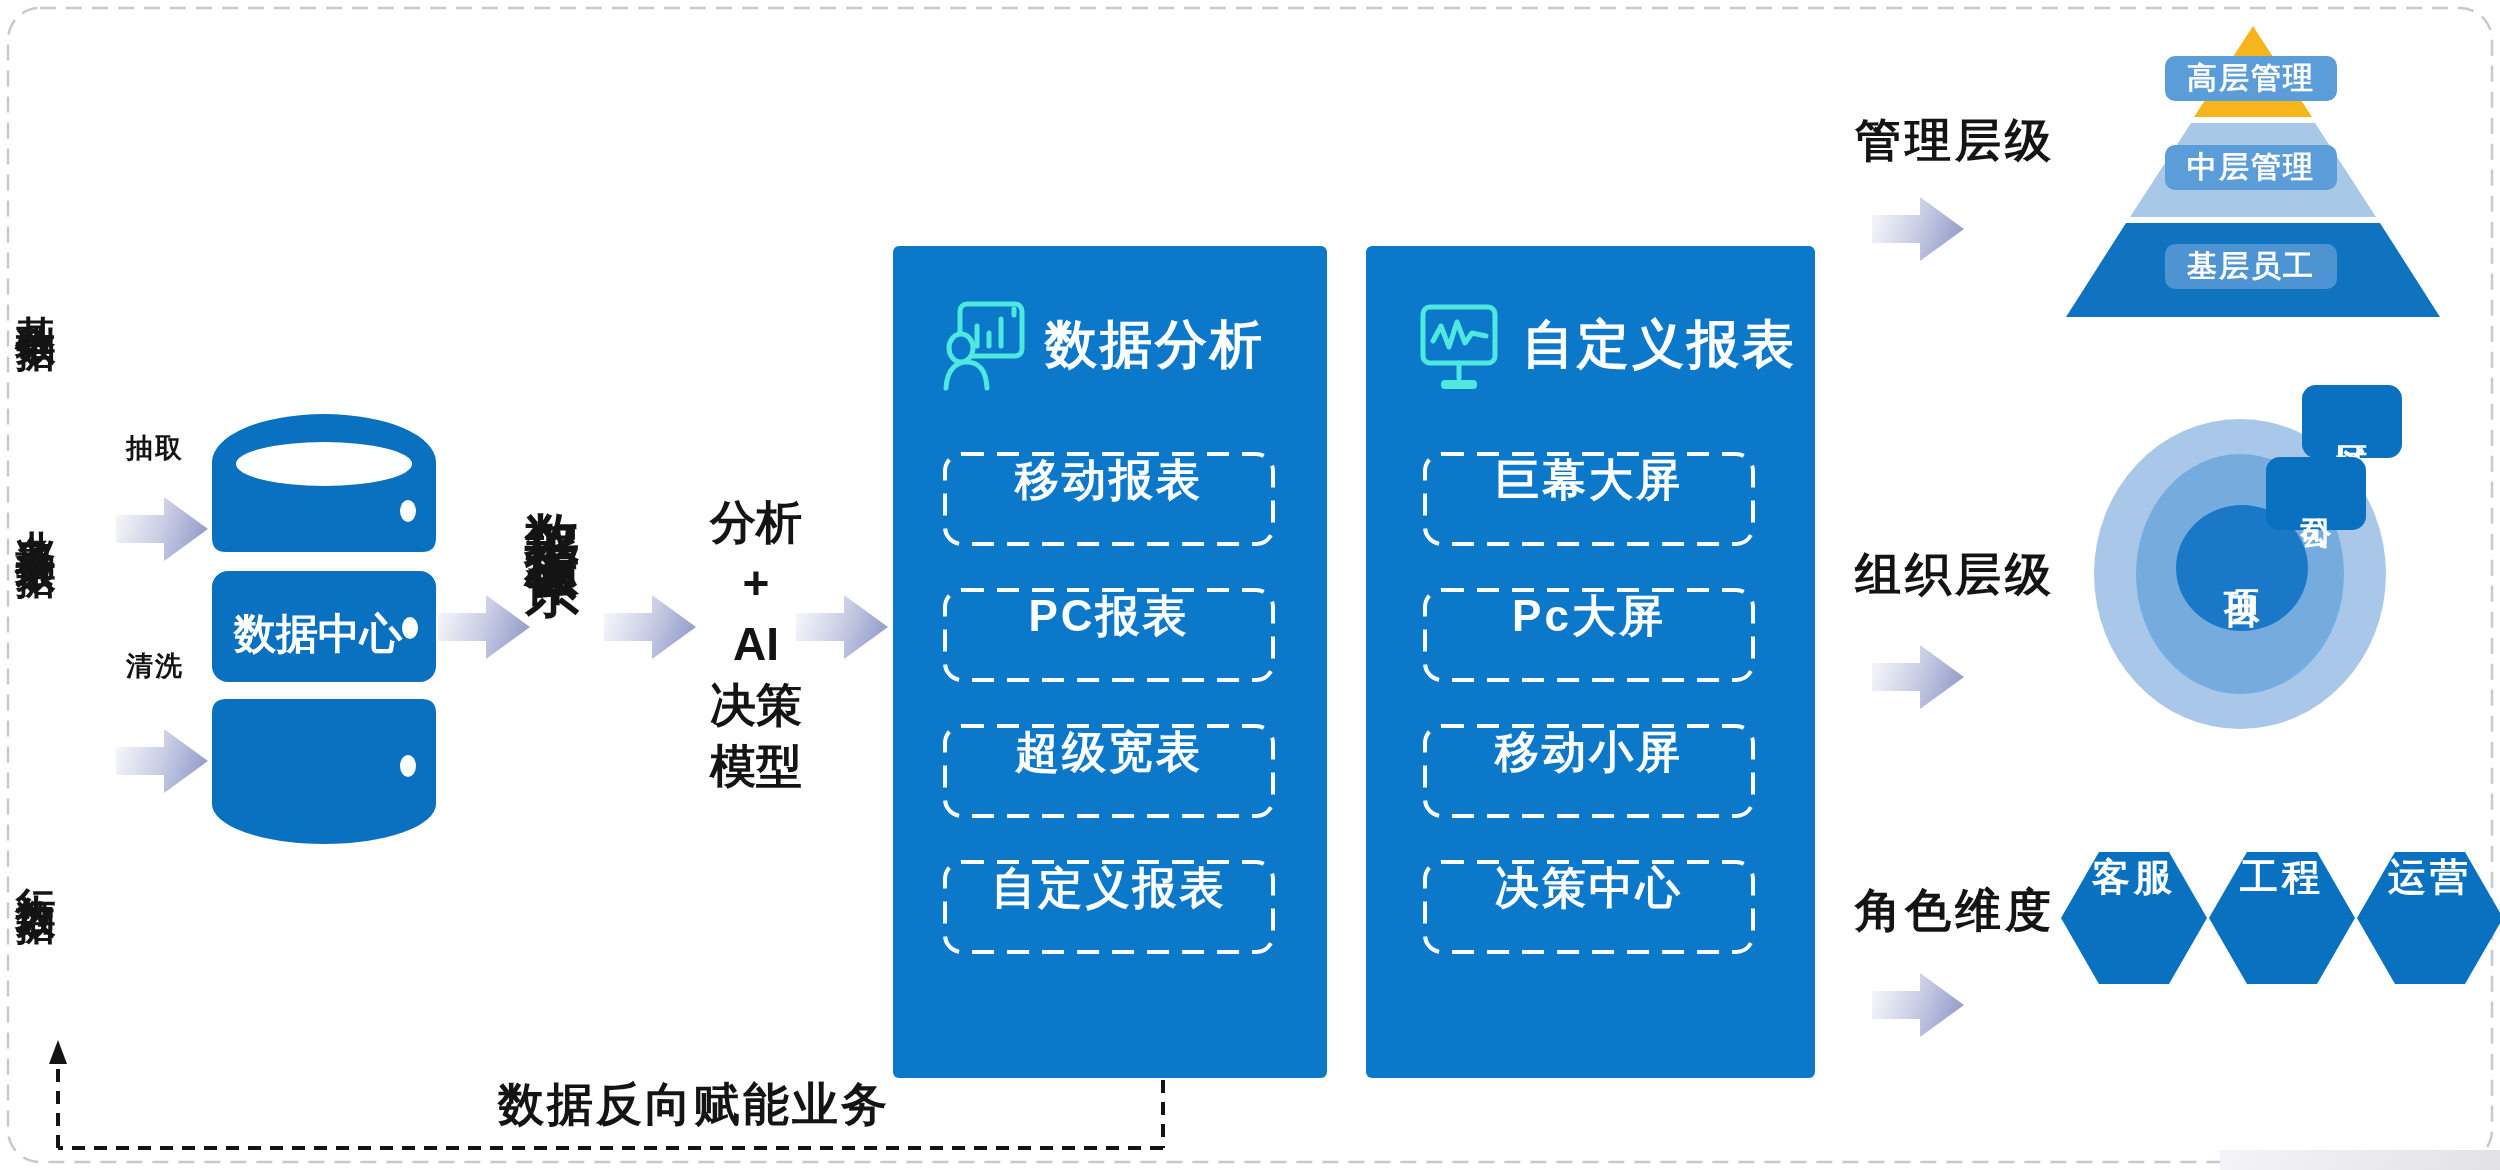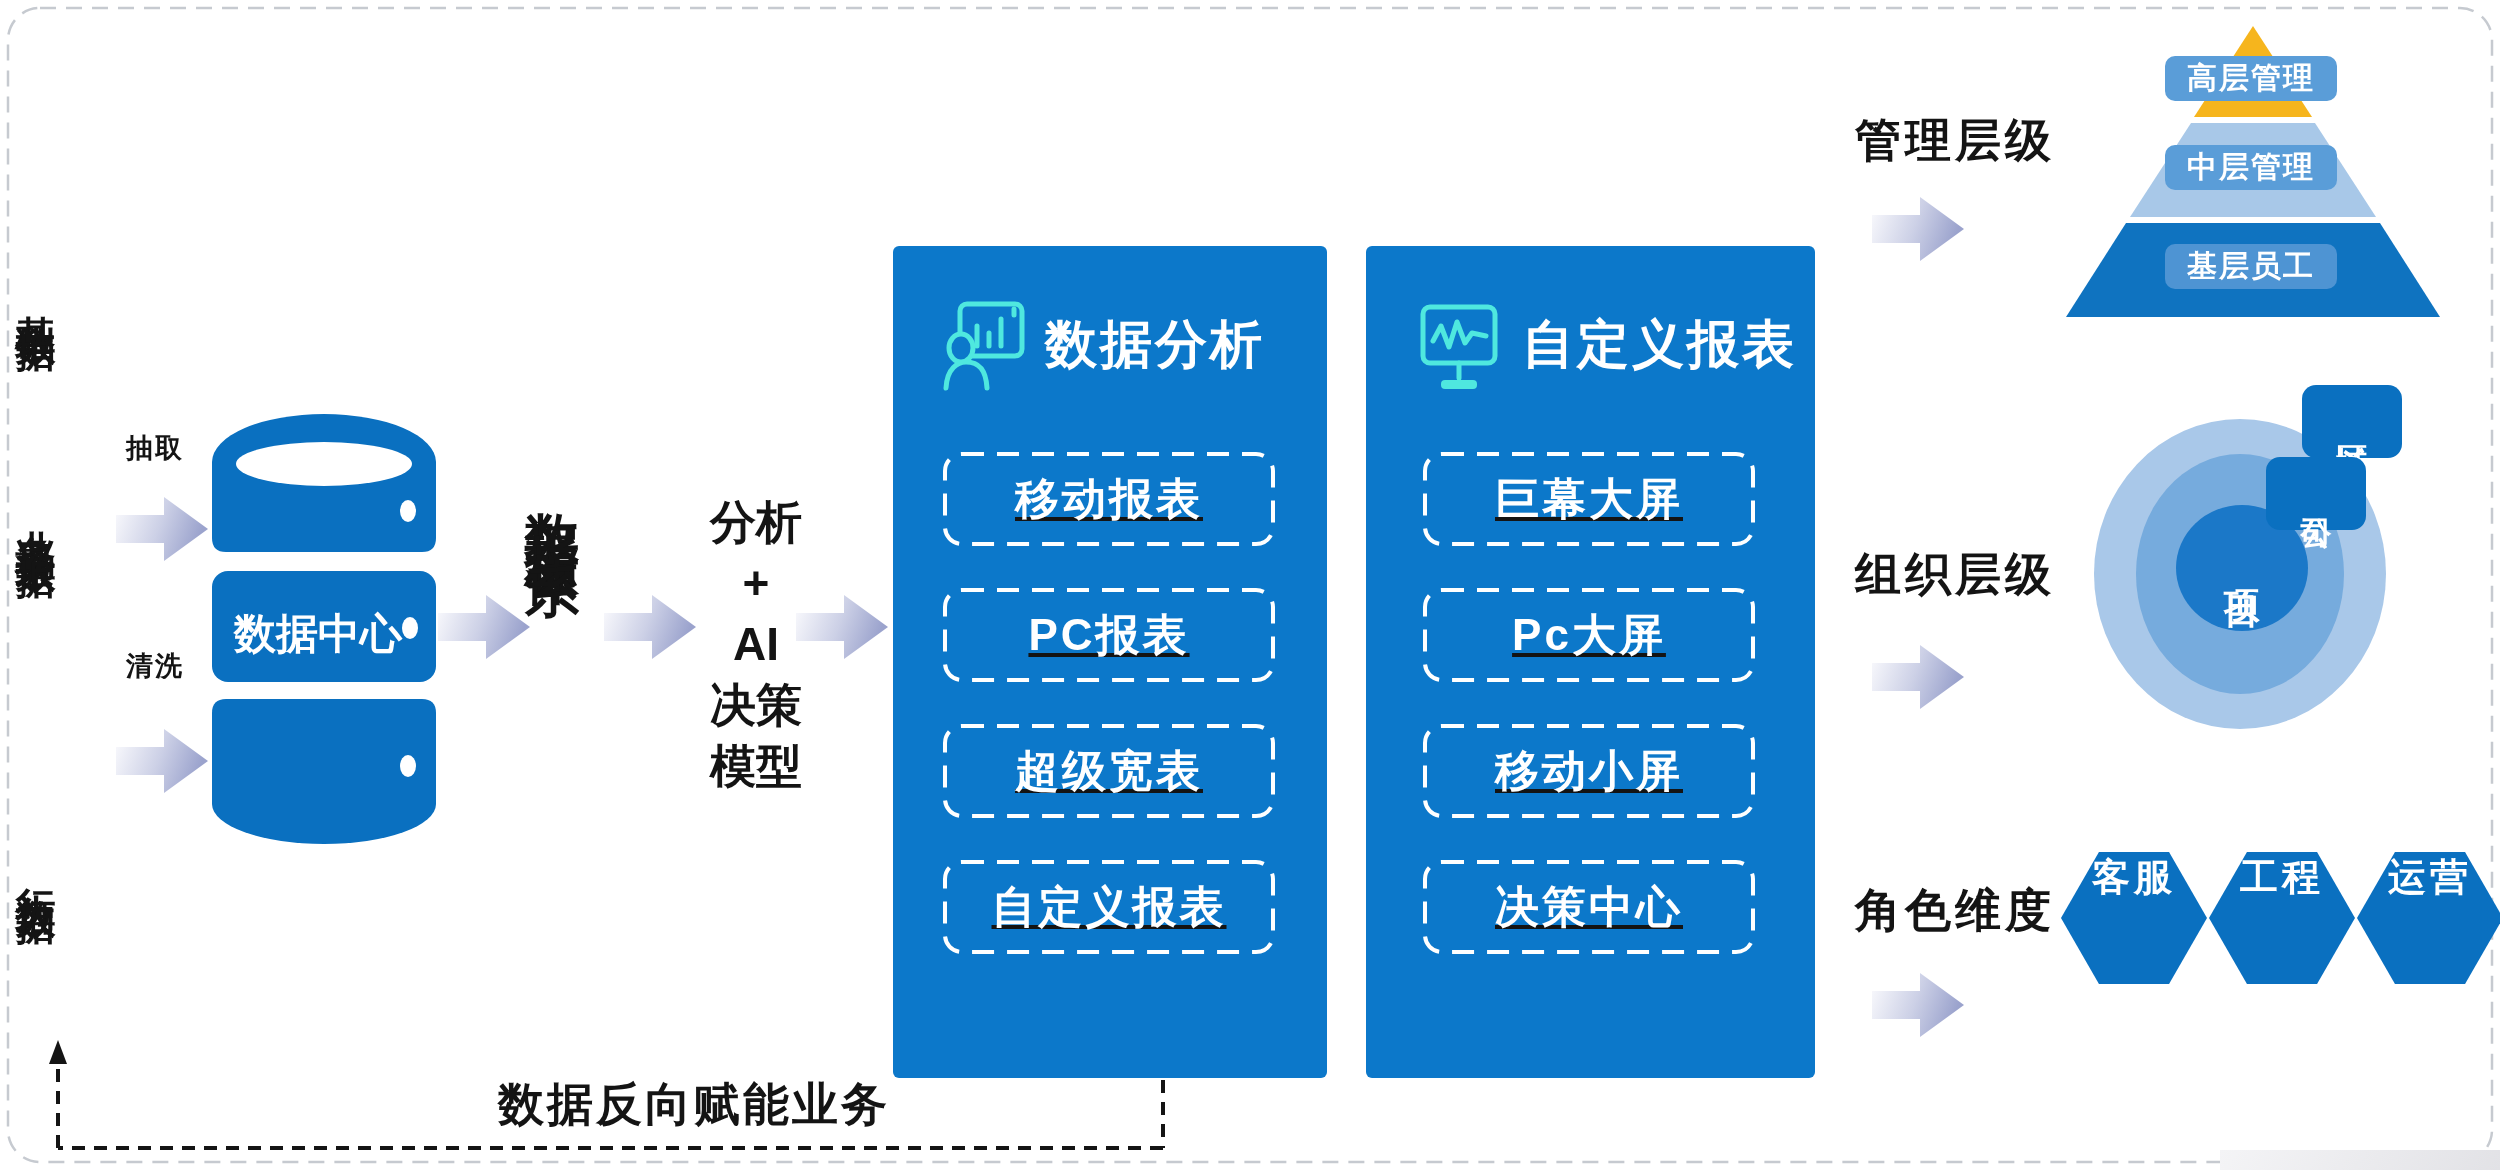--- a/index.html
+++ b/index.html
@@ -16,21 +16,21 @@
   .src{font-size:40px;letter-spacing:6px;}
   .etl{position:absolute;font-size:27px;font-weight:700;color:#141414;letter-spacing:2px;}
   .indicator{font-size:54px;letter-spacing:10px;}
   .model-col{position:absolute;width:116px;text-align:center;}
   .model-col div{font-size:46px;font-weight:700;line-height:61px;color:#141414;}
   .arrow{position:absolute;}
   .arrow svg{display:block;width:100%;height:100%;}
   .panel{position:absolute;background:var(--primary-blue);border-radius:6px;}
   .ptitle{position:absolute;color:#fff;font-weight:700;font-size:52px;letter-spacing:3px;white-space:nowrap;}
   .picon{position:absolute;}
-  .ibox{position:absolute;width:334px;height:96px;display:flex;align-items:center;justify-content:center;text-decoration:underline;}
+  .ibox{position:absolute;width:334px;height:96px;display:flex;justify-content:center;}
   .ibox svg{position:absolute;left:0;top:0;width:100%;height:100%;}
   .ibox span{position:relative;color:#fff;font-size:44px;font-weight:600;letter-spacing:3px;white-space:nowrap;}
   .seclabel{position:absolute;font-size:46px;font-weight:700;color:#141414;letter-spacing:4px;white-space:nowrap;}
   .pyr-label{
     position:absolute;width:172px;height:45px;border-radius:10px;
     display:flex;align-items:center;justify-content:center;
     color:#fff;font-size:30px;font-weight:700;letter-spacing:2px;
   }
   .ring{position:absolute;border-radius:50%;}
   .innerring{display:flex;align-items:center;justify-content:center;}

